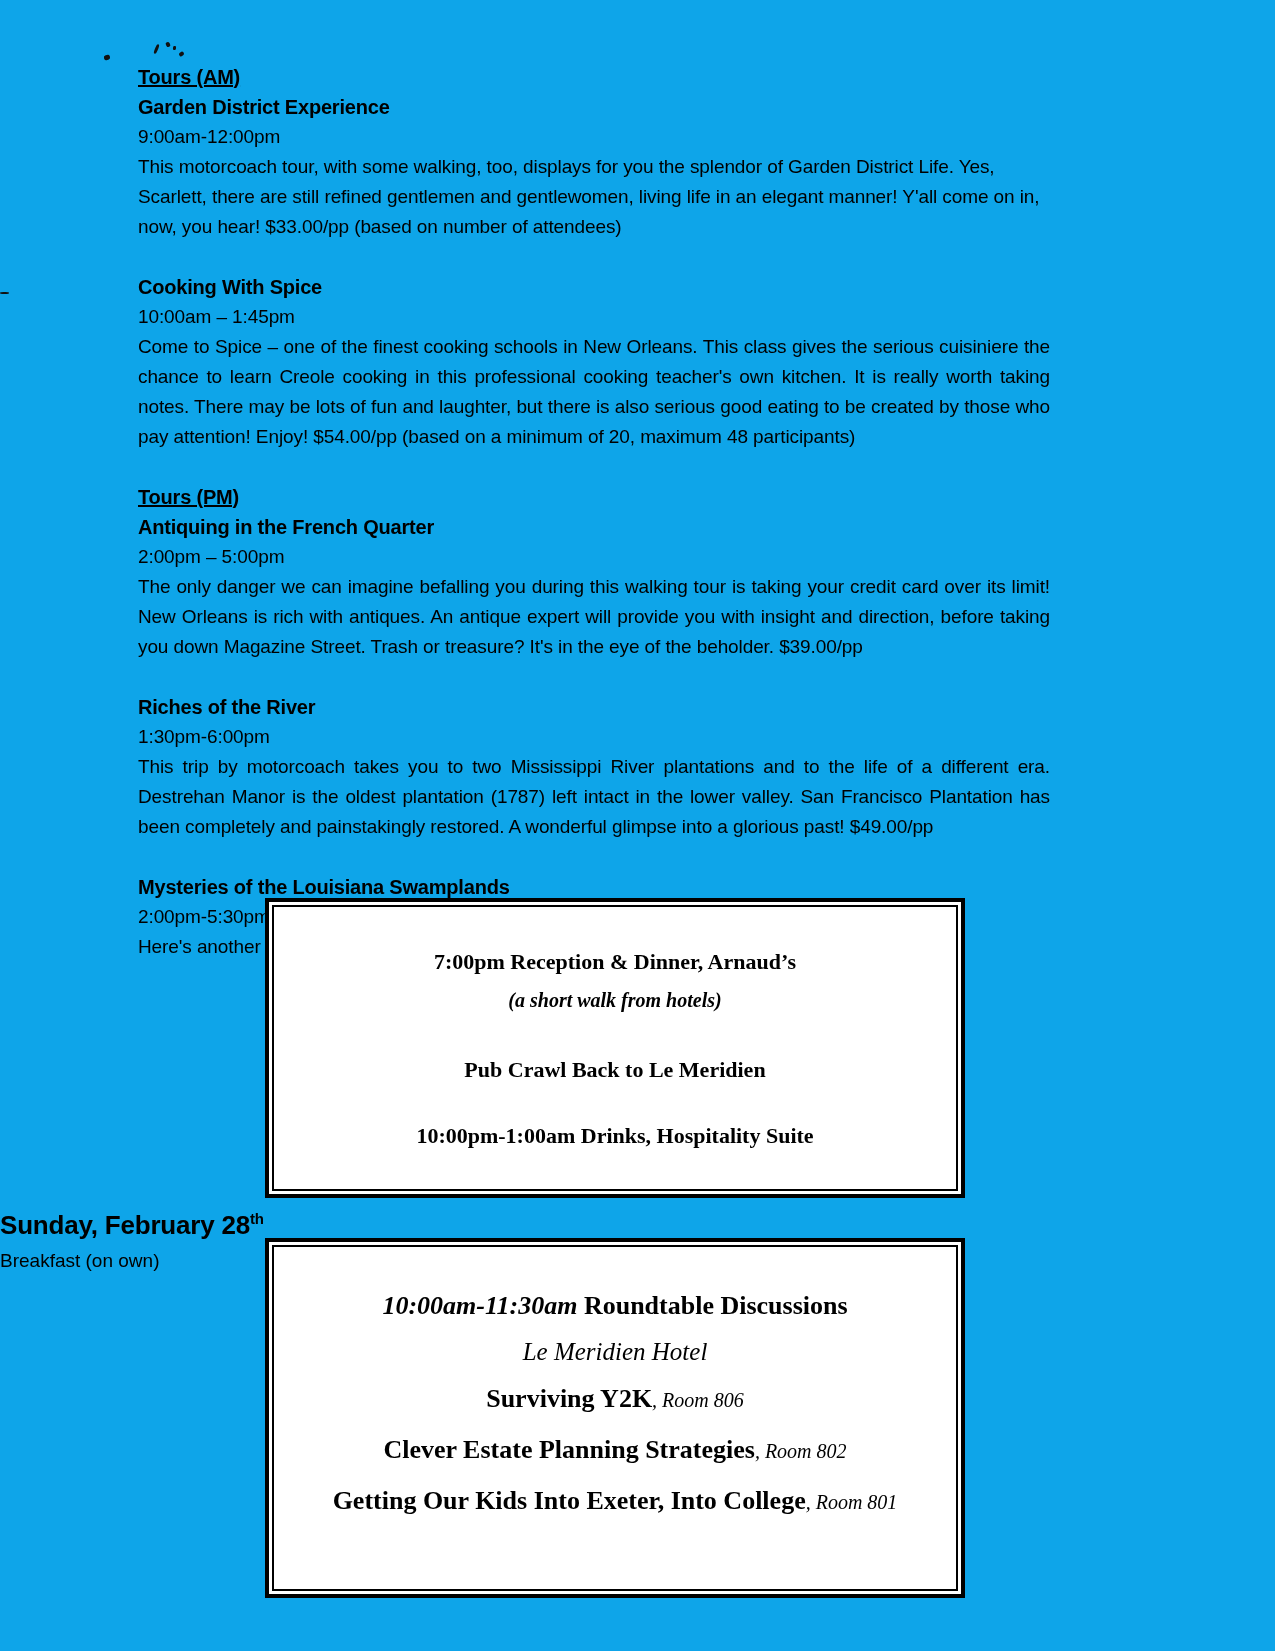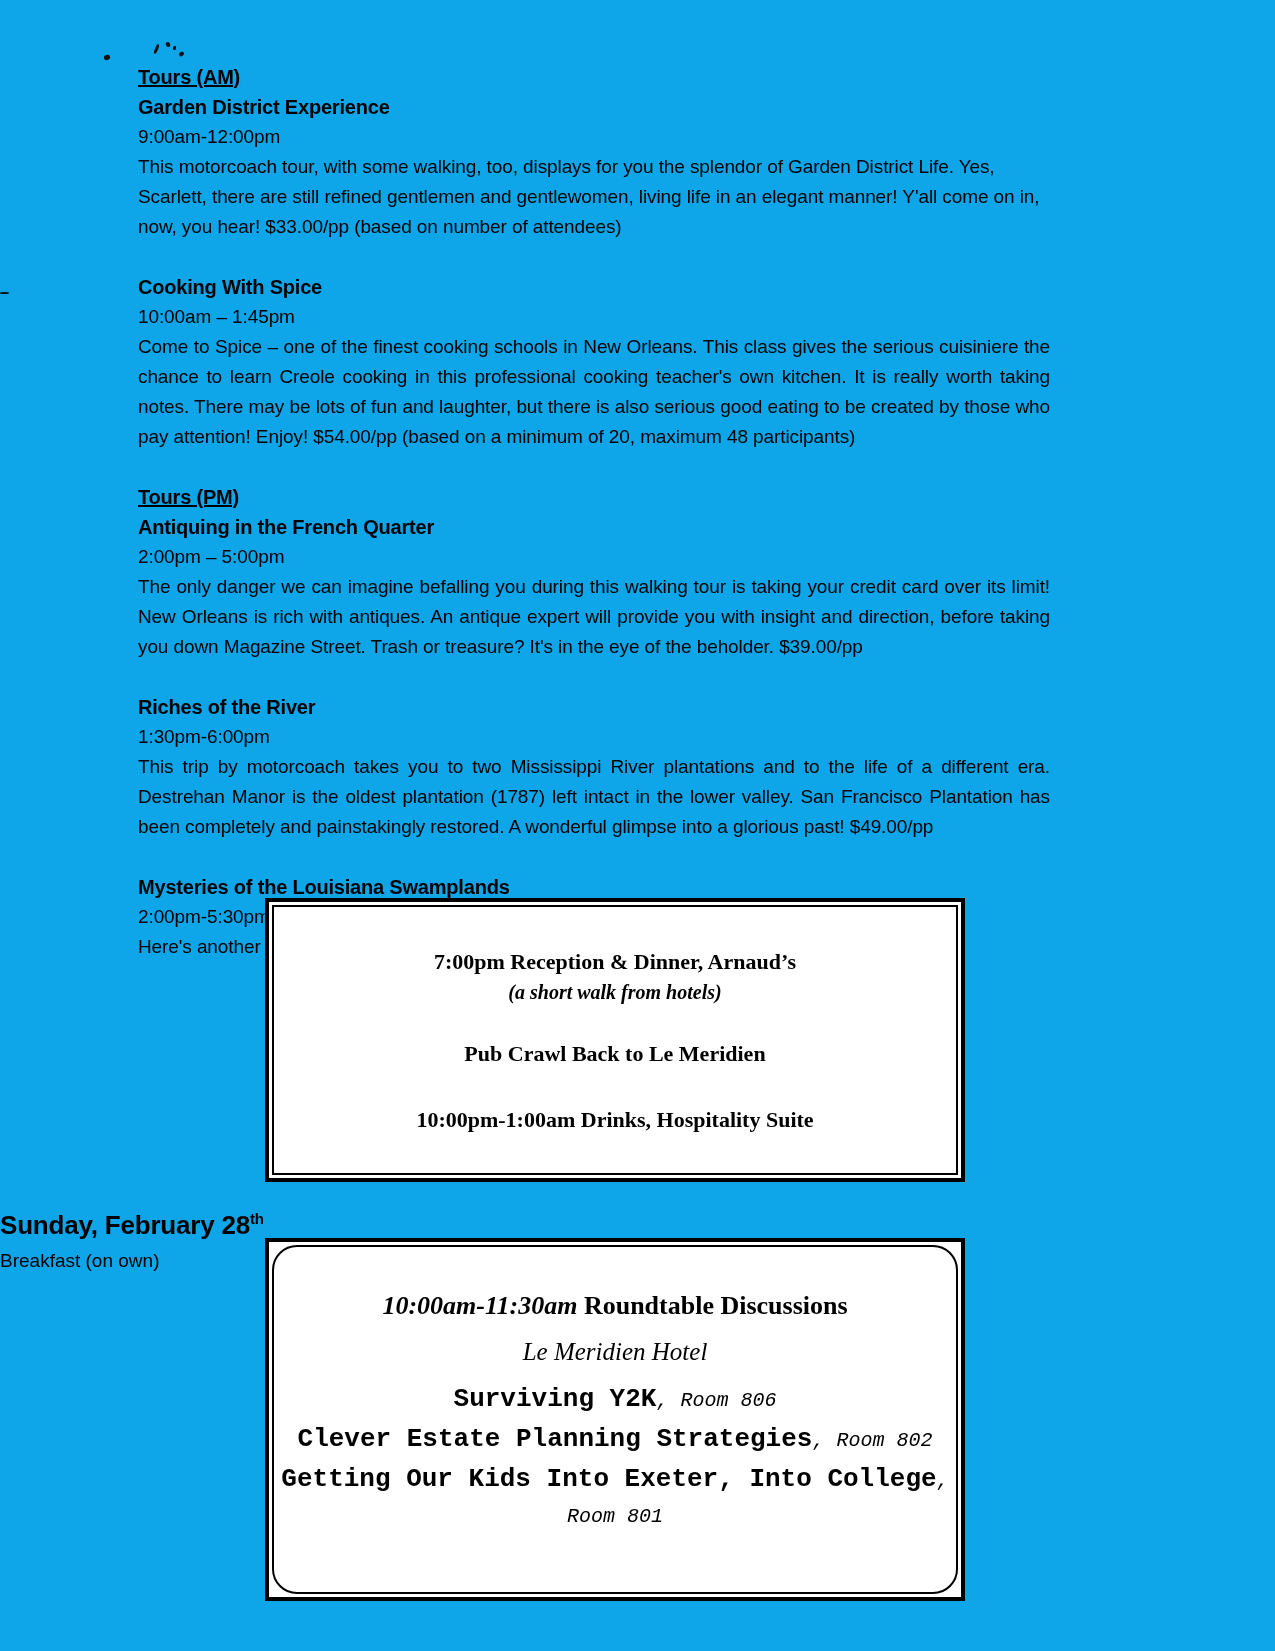--- a/index.html
+++ b/index.html
@@ -89,36 +89,36 @@
     top: 898px;
     width: 700px;
   }
   .box1 .frame-inner { padding: 38px 0 36px 0; }
   .box2 {
     position: absolute;
     left: 265px;
     top: 1238px;
     width: 700px;
   }
-  .box2 .frame-inner { padding: 42px 0 54px 0; border-radius: 25px; }
+  .box2 .frame-inner { padding: 42px 0 54px 0; }
 
   .box-line {
     font-family: "Liberation Serif", serif;
     font-size: 22px;
     font-weight: bold;
     line-height: 34px;
     margin: 0;
   }
   .box-sub {
     font-family: "Liberation Serif", serif;
     font-size: 20px;
     font-weight: bold;
     font-style: italic;
     line-height: 26px;
-    margin: 0;
+    margin: 8px;
   }
   .box-spacer { height: 32px; }
 
   .rt-title {
     font-family: "Liberation Serif", serif;
     font-size: 26px;
     font-weight: bold;
     line-height: 33px;
     margin: 0;
   }
@@ -126,25 +126,25 @@
     font-style: italic;
   }
   .rt-venue {
     font-family: "Liberation Serif", serif;
     font-size: 25px;
     font-style: italic;
     line-height: 28px;
     margin: 16px;
   }
   .rt-row {
-    font-family: Liberation Mono, monospace;
+    font-family: Liberation Serif, serif;
     font-size: 26px;
     font-weight: bold;
     line-height: 34px;
-    margin: 4px;
+    margin: 16px;
   }
   .rt-row .room {
     font-size: 20px;
     font-weight: normal;
     font-style: italic;
   }
 
   
   .day-block {
     position: absolute;

